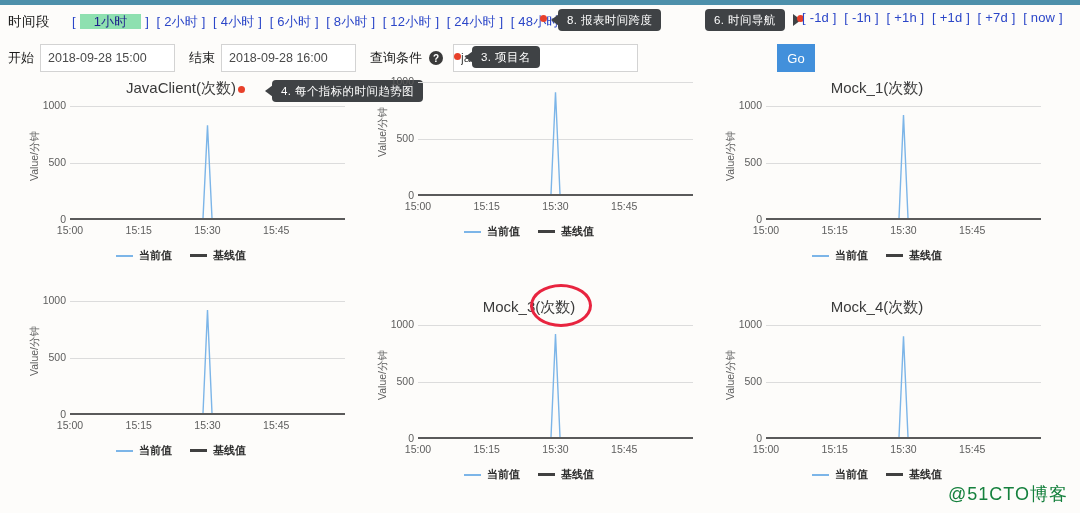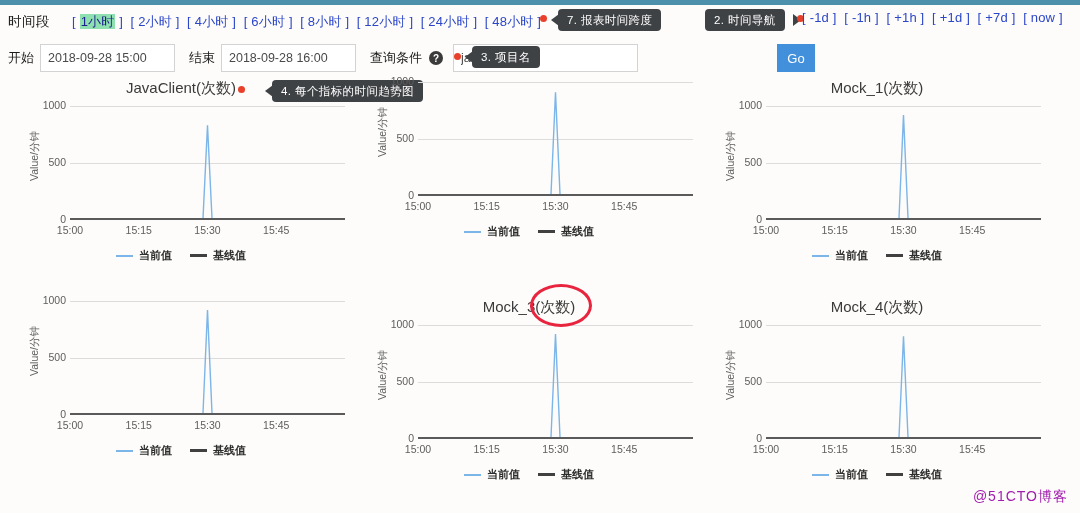--- a/index.html
+++ b/index.html
@@ -38,21 +38,21 @@
   .range-link {
     font-size: 13px; color: #2b46c8;
     margin-right: 3px;
     text-decoration: none;
     letter-spacing: .2px;
   }
   .range-link .brk { color: #2b46c8; }
   .range-link.selected .txt {
     background: #8ee0b0;
     color: #1d1d8c;
-    padding: 0 1px;
+    padding: 0 14px;
   }
 
   
   .callout {
     position: absolute;
     height: 22px;
     background: #3f4245;
     color: #ffffff;
     font-size: 11.5px;
     border-radius: 4px;
@@ -204,46 +204,46 @@
     position: absolute;
     border: 3px solid #e8243f;
     border-radius: 50%;
     pointer-events: none;
   }
 
   
   .watermark {
     position: absolute;
     right: 12px; bottom: 7px;
-    font-size: 14px;
-    color: #a21caf;
+    font-size: 18px;
+    color: #15803d;
     letter-spacing: 1px;
     text-align: center;
   }
 </style>
 </head>
 <body>
 
 <div id="page">
 
   <div class="top-strip"></div>
 
   <div class="toolbar-row1">
     <span class="tb-label">时间段</span>
     <span id="range-links"><a class="range-link selected" href="#"><span class="brk">[ </span><span class="txt">1小时</span><span class="brk"> ]</span></a> <a class="range-link" href="#"><span class="brk">[ </span><span class="txt">2小时</span><span class="brk"> ]</span></a> <a class="range-link" href="#"><span class="brk">[ </span><span class="txt">4小时</span><span class="brk"> ]</span></a> <a class="range-link" href="#"><span class="brk">[ </span><span class="txt">6小时</span><span class="brk"> ]</span></a> <a class="range-link" href="#"><span class="brk">[ </span><span class="txt">8小时</span><span class="brk"> ]</span></a> <a class="range-link" href="#"><span class="brk">[ </span><span class="txt">12小时</span><span class="brk"> ]</span></a> <a class="range-link" href="#"><span class="brk">[ </span><span class="txt">24小时</span><span class="brk"> ]</span></a> <a class="range-link" href="#"><span class="brk">[ </span><span class="txt">48小时</span><span class="brk"> ]</span></a> </span>
   </div>
 
   <div class="reddot" style="left:540px; top:15px;"></div>
   <div class="callout" style="left:558px; top:9px;">
     <span class="tail"></span>
-    <span>7. 报表时间跨度</span>
+    <span>8. 报表时间跨度</span>
   </div>
 
   <div class="callout" style="left:705px; top:9px;">
-    <span>2. 时间导航</span>
+    <span>6. 时间导航</span>
   </div>
   <div style="position:absolute;left:793px;top:14px;width:0;height:0;
               border-top:6px solid transparent;border-bottom:6px solid transparent;
               border-left:8px solid #3f4245;"></div>
   <div class="reddot" style="left:797px; top:15px;"></div>
 
   <div class="nav-links" style="left:802px;" id="nav-links"><a class="nav-link" href="#">[ <span>-1d</span> ]</a> <a class="nav-link" href="#">[ <span>-1h</span> ]</a> <a class="nav-link" href="#">[ <span>+1h</span> ]</a> <a class="nav-link" href="#">[ <span>+1d</span> ]</a> <a class="nav-link" href="#">[ <span>+7d</span> ]</a> <a class="nav-link" href="#">[ <span>now</span> ]</a> </div>
 
   <div class="toolbar-row2">
     <span class="fld-label">开始</span>

